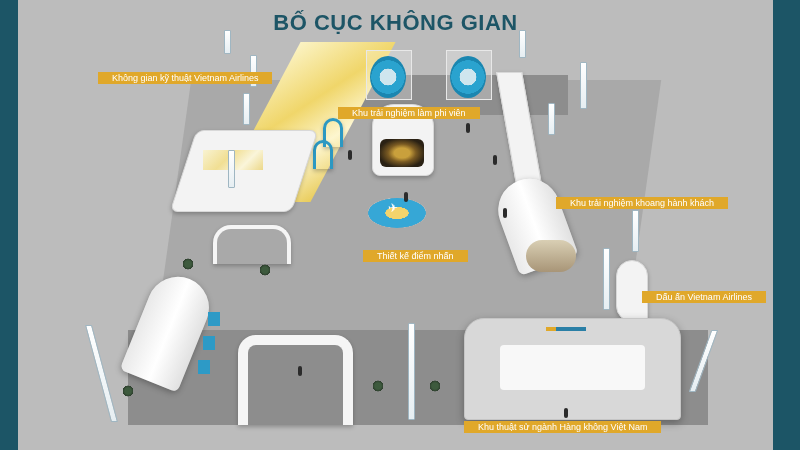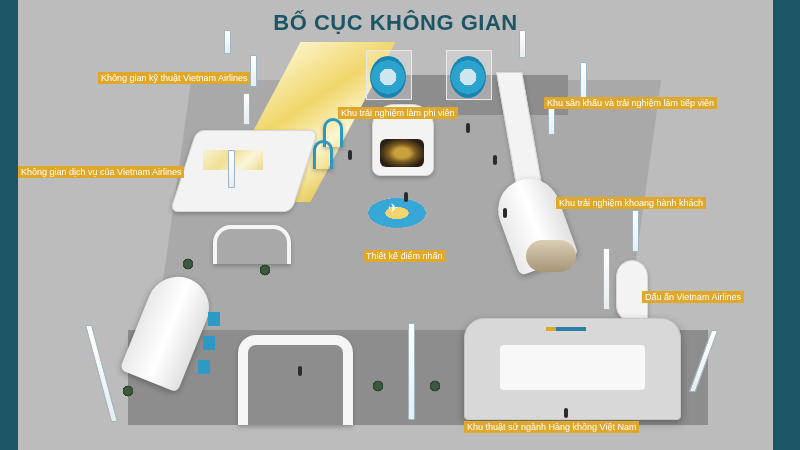--- a/index.html
+++ b/index.html
@@ -4,21 +4,21 @@
 <style>
   html, body { margin:0; padding:0; }
   body { width:800px; height:450px; overflow:hidden; background:#1c5566; font-family:"Liberation Sans", sans-serif; }
   .frame { position:absolute; left:0; top:0; width:800px; height:450px; background:#1c5566;text-decoration:underline; }
   .canvas { position:absolute; left:18px; top:0; width:755px; height:450px; background:#bcbcbc; overflow:hidden; }
   .title { position:absolute; left:0; width:755px; top:10px; text-align:center; font-weight:bold; font-size:22px; color:#1d5566; letter-spacing:0.5px; }
   .floor { position:absolute; background:#8d8d8d; }
   .floor-light { position:absolute; background:#a9a9a9; }
   .wall { position:absolute; background:#f3f3f3; border:1px solid #d8d8d8; box-shadow:0 2px 4px rgba(0,0,0,0.25); }
   .pillar { position:absolute; width:5px; background:linear-gradient(#fff,#e6eef2); border:1px solid #9fb6c2; border-radius:1px; }
-  .label { position:absolute; background:#e0a82a; color:#fff; font-size:9px; line-height:12px; padding:0 3px; white-space:nowrap; }
+  .label { position:absolute; background:#e0a82a; color:#fff; font-size:9px; line-height:12px; padding:0 14px; white-space:nowrap; }
   .engine { position:absolute; width:36px; height:42px; border-radius:50%; background:radial-gradient(circle at 50% 50%, #cfe6ee 0 30%, #2aa3cf 31% 60%, #1a86b0 61%); }
   .glassbox { position:absolute; border:1px solid #e8e8e8; background:rgba(255,255,255,0.25); }
   .person { position:absolute; width:4px; height:10px; background:#2b2b2b; border-radius:2px; }
   .plant { position:absolute; width:10px; height:12px; background:radial-gradient(circle, #3d5a3d 40%, #2c3c2c 70%, transparent 71%); }
   .tunnel { position:absolute; background:linear-gradient(90deg,#e9e9e9,#ffffff 50%,#e1e1e1); border-radius:40px 40px 8px 8px; box-shadow:0 2px 6px rgba(0,0,0,0.3); }
   .seat { position:absolute; width:12px; height:14px; background:#2d9ac6; }
   .arch { position:absolute; border:10px solid #f5f5f5; border-bottom:none; border-radius:18px 18px 0 0; box-shadow:0 2px 4px rgba(0,0,0,0.25); }
   .screen { position:absolute; background:#f8f8f8; border-radius:4px; }
   .cockpit { position:absolute; background:radial-gradient(ellipse at 50% 50%, #c9a03c 0 25%, #7a5a22 45%, #2a2114 75%); border-radius:6px; }
   .platform { position:absolute; border-radius:50%; background:radial-gradient(ellipse, #f4d46c 0 28%, #36a7d6 29% 70%, #e8f2f6 71%); }
@@ -97,21 +97,19 @@
     <div class="person" style="left:546px;top:408px;"></div>
 
     <div class="plant" style="left:165px;top:258px;"></div>
     <div class="plant" style="left:242px;top:264px;"></div>
     <div class="plant" style="left:355px;top:380px;"></div>
     <div class="plant" style="left:412px;top:380px;"></div>
     <div class="plant" style="left:105px;top:385px;"></div>
 
     <div class="label" style="left:80px;top:72px;">Không gian kỹ thuật Vietnam Airlines</div>
     <div class="label" style="left:320px;top:107px;">Khu trải nghiệm làm phi viên</div>
-    <div class="label" style="left:526px;top:97px;">Khu sân khấu và trải nghiệm làm tiếp viên</div>
-    <div class="label" style="left:0px;top:166px;">Không gian dịch vụ của Vietnam Airlines</div>
     <div class="label" style="left:538px;top:197px;text-align:center;">Khu trải nghiệm khoang hành khách</div>
     <div class="label" style="left:345px;top:250px;">Thiết kế điểm nhấn</div>
     <div class="label" style="left:624px;top:291px;">Dấu ấn Vietnam Airlines</div>
     <div class="label" style="left:446px;top:421px;">Khu thuật sử ngành Hàng không Việt Nam</div>
 
   </div>
 </div>
 
 </body></html>

